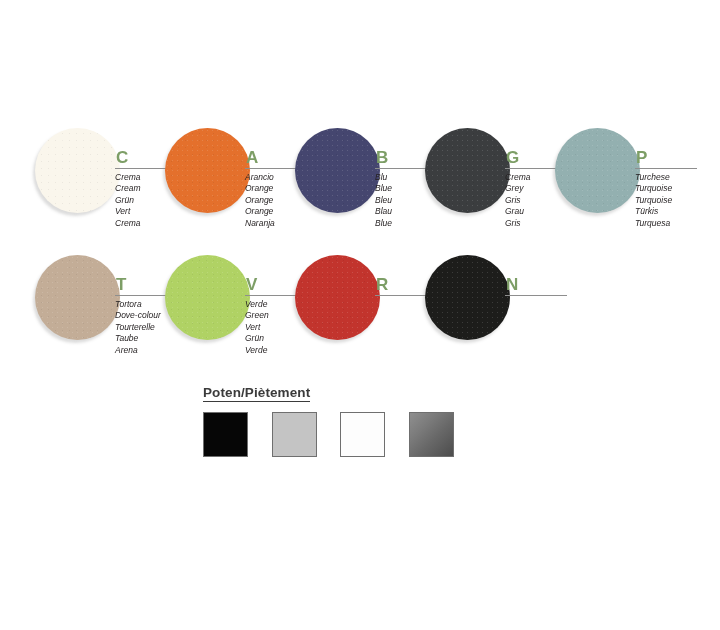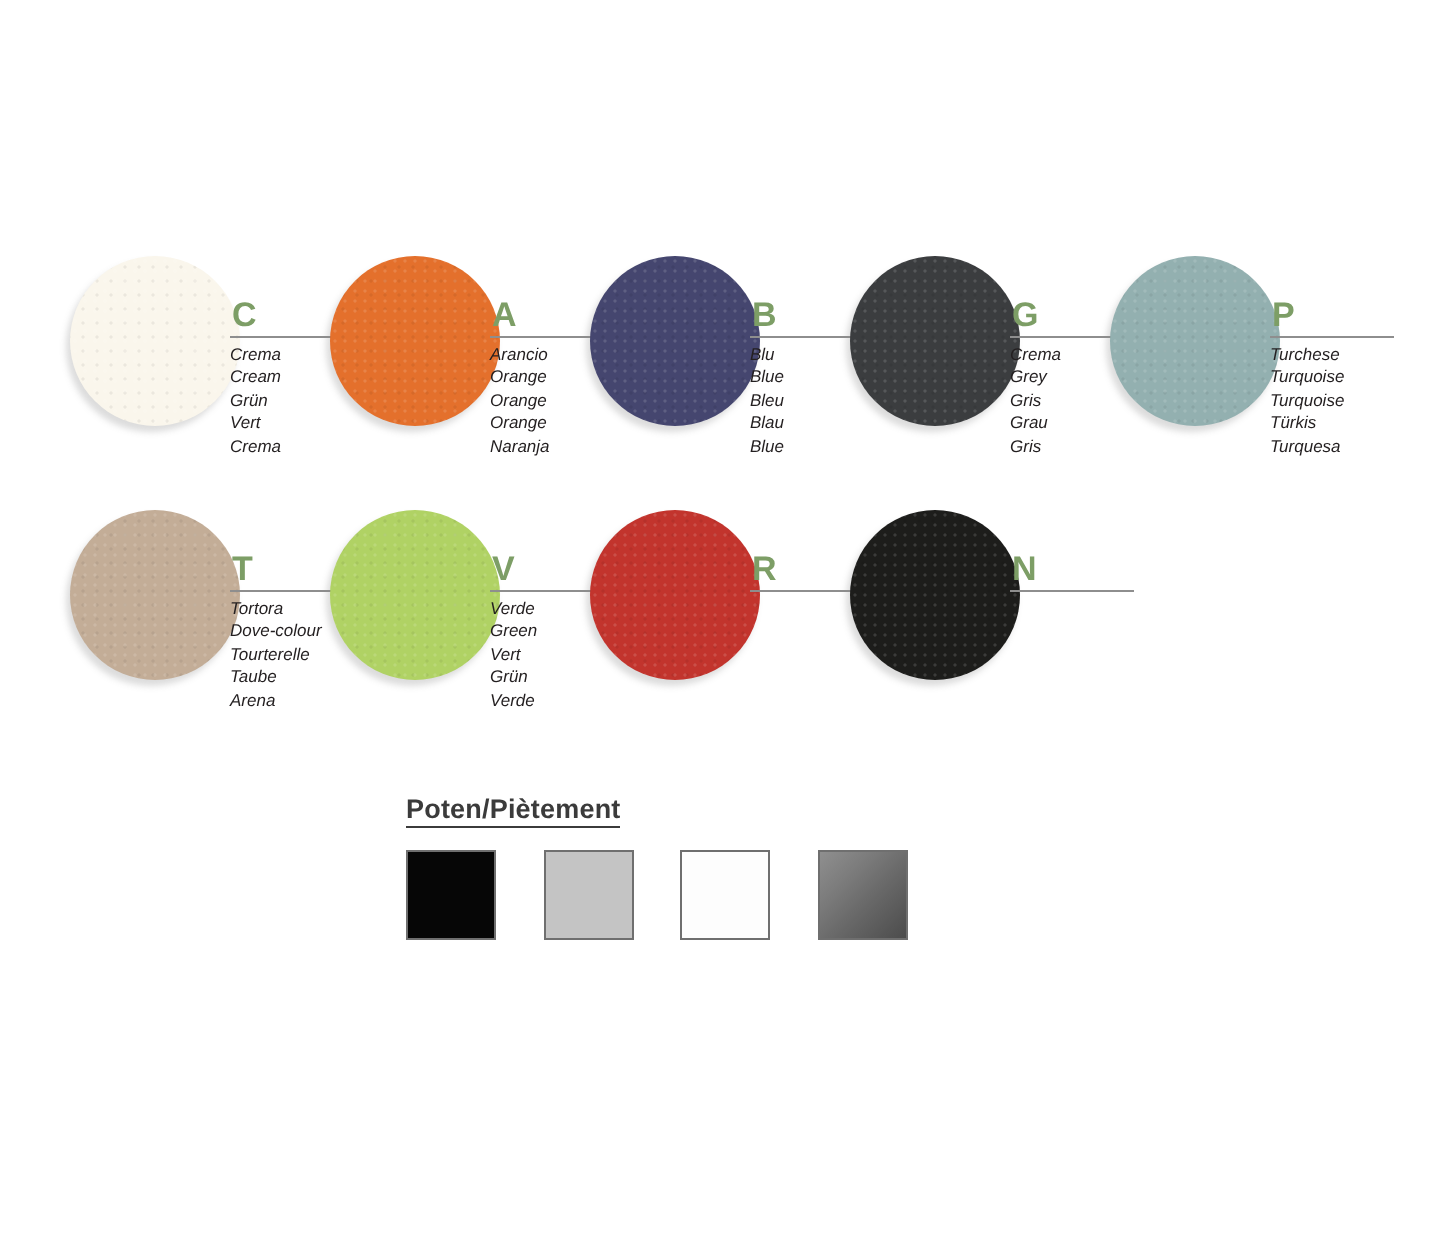--- a/index.html
+++ b/index.html
@@ -93,21 +93,21 @@
     font-size: 8.5px;
     line-height: 11.4px;
     color: #231f20;
     white-space: nowrap;
   }
 
   
   #base-section {
     position: absolute;
     left: 203px;
-    top: 396px;
+    top: 383px;
     width: 300px;
   }
   #base-title {
     font-size: 13.5px;
     font-weight: bold;
     color: #3b3b3b;
     letter-spacing: 0.1px;
     display: inline-block;
     border-bottom: 1.6px solid #3b3b3b;
     padding-bottom: 1px;

